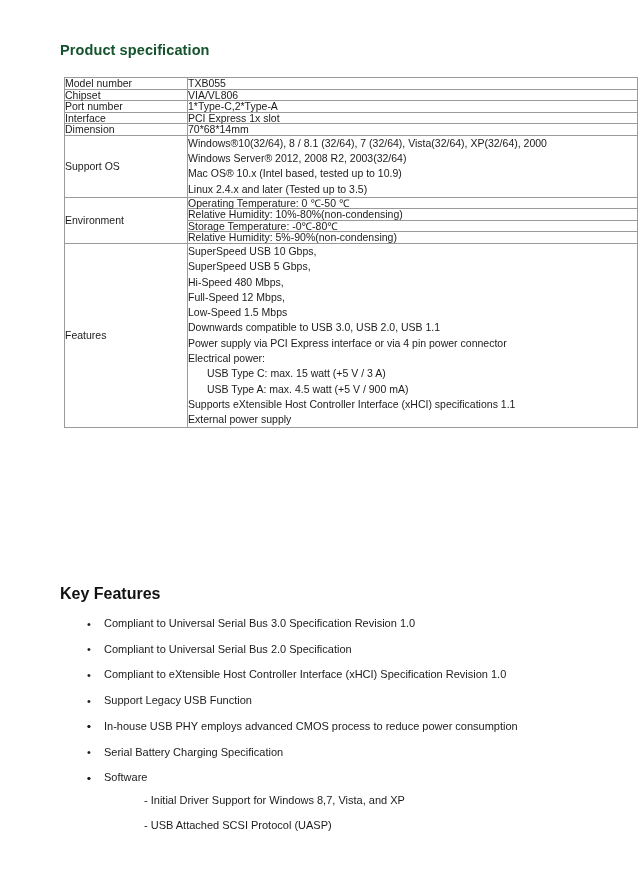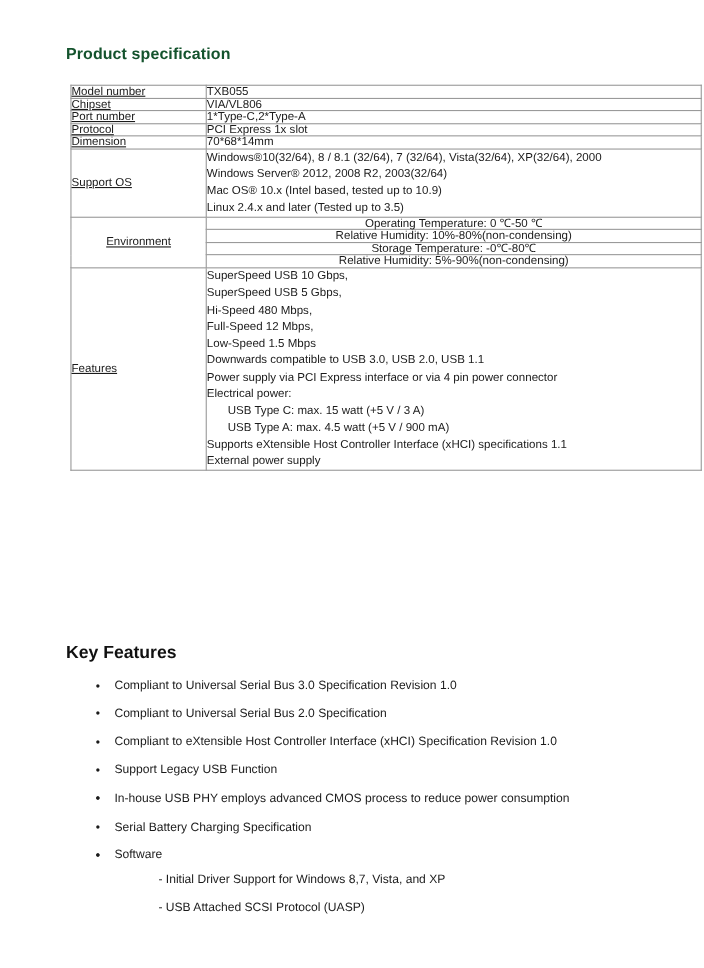--- a/index.html
+++ b/index.html
@@ -47,21 +47,20 @@
     border: 1px solid #9a9a9a;
     padding: 0;
     vertical-align: middle;
     background: #ffffff;
   }
   .col-label { width: 123px; }
 
   .label-cell {
     padding: 7px 0 7px 9px;
     color: #1b1b1b;
-    text-decoration: underline;
   }
   .value-cell {
     padding: 7px 0 7px 8px;
     color: #1b1b1b;
   }
   .label-cell.mid { vertical-align: middle; }
 
   .stack {
     padding: 6px 0 6px 8px;
   }
@@ -69,21 +68,20 @@
     padding: 2.4px 0;
     white-space: nowrap;
   }
   .stack .ln.indent {
     padding-left: 19px;
   }
 
   
   .subrow td {
     border: 1px solid #9a9a9a;
-    text-align: center;
   }
   .sub-cell {
     padding: 7px 0 7px 8px;
   }
 
   
   .kf-title {
     position: absolute;
     left: 60px;
     top: 585px;
@@ -141,21 +139,21 @@
         </tr>
         <tr>
           <td class="label-cell">Chipset</td>
           <td class="value-cell">VIA/VL806</td>
         </tr>
         <tr>
           <td class="label-cell">Port number</td>
           <td class="value-cell">1*Type-C,2*Type-A</td>
         </tr>
         <tr>
-          <td class="label-cell">Protocol</td>
+          <td class="label-cell">Interface</td>
           <td class="value-cell">PCI Express 1x slot</td>
         </tr>
         <tr>
           <td class="label-cell">Dimension</td>
           <td class="value-cell">70*68*14mm</td>
         </tr>
         <tr>
           <td class="label-cell mid">Support OS</td>
           <td class="stack">
             <div class="ln">Windows®10(32/64), 8 / 8.1 (32/64), 7 (32/64), Vista(32/64), XP(32/64), 2000</div>

